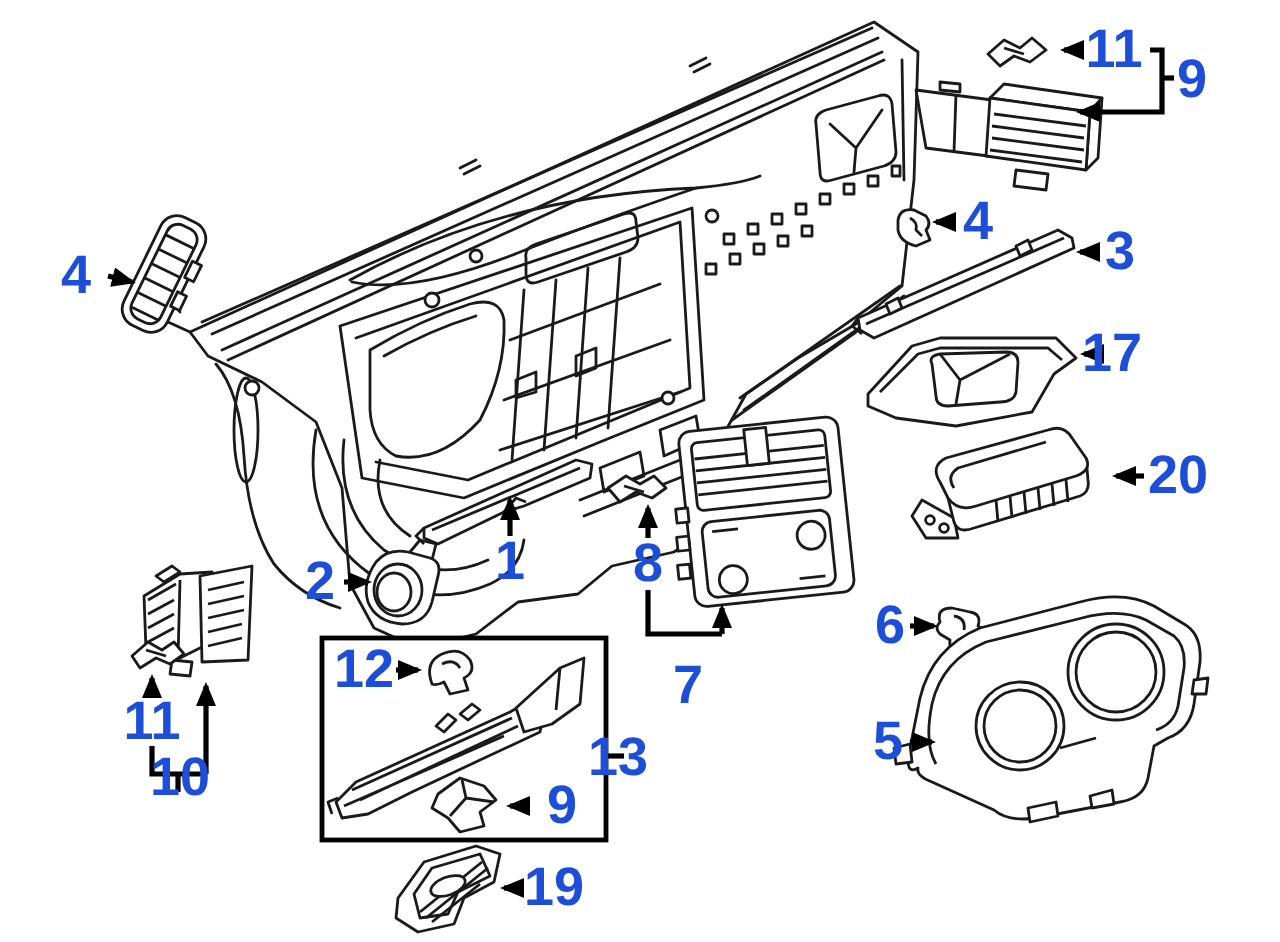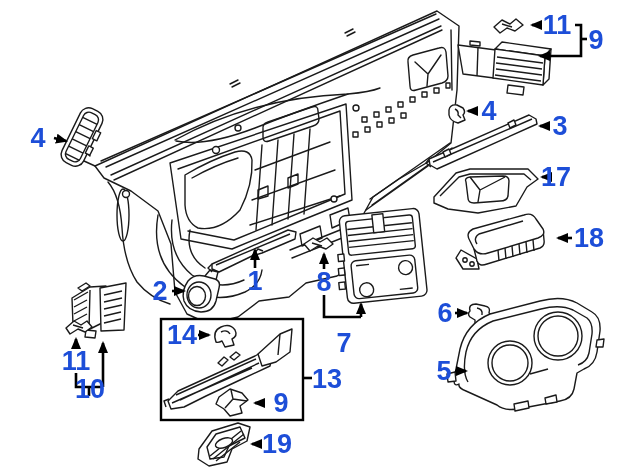--- a/index.html
+++ b/index.html
@@ -254,26 +254,26 @@
     </g>
   </svg>
 
   <div class="callout" style="left:38px;top:138px">4</div>
   <div class="callout" style="left:255px;top:281px">1</div>
   <div class="callout" style="left:160px;top:291px">2</div>
   <div class="callout" style="left:324px;top:282px">8</div>
   <div class="callout" style="left:344px;top:343px">7</div>
   <div class="callout" style="left:76px;top:361px">11</div>
   <div class="callout" style="left:90px;top:389px">10</div>
-  <div class="callout" style="left:182px;top:335px">14</div>
+  <div class="callout" style="left:182px;top:335px">12</div>
   <div class="callout" style="left:281px;top:403px">9</div>
-  <div class="callout" style="left:327px;top:379px">13</div>
+  <div class="callout" style="left:309px;top:379px">13</div>
   <div class="callout" style="left:277px;top:444px">19</div>
   <div class="callout" style="left:557px;top:25px">11</div>
   <div class="callout" style="left:596px;top:40px">9</div>
   <div class="callout" style="left:489px;top:111px">4</div>
   <div class="callout" style="left:560px;top:126px">3</div>
   <div class="callout" style="left:556px;top:177px">17</div>
-  <div class="callout" style="left:589px;top:238px">18</div>
+  <div class="callout" style="left:589px;top:238px">20</div>
   <div class="callout" style="left:445px;top:313px">6</div>
   <div class="callout" style="left:444px;top:371px">5</div>
 
 </div>
 
 </body></html>

